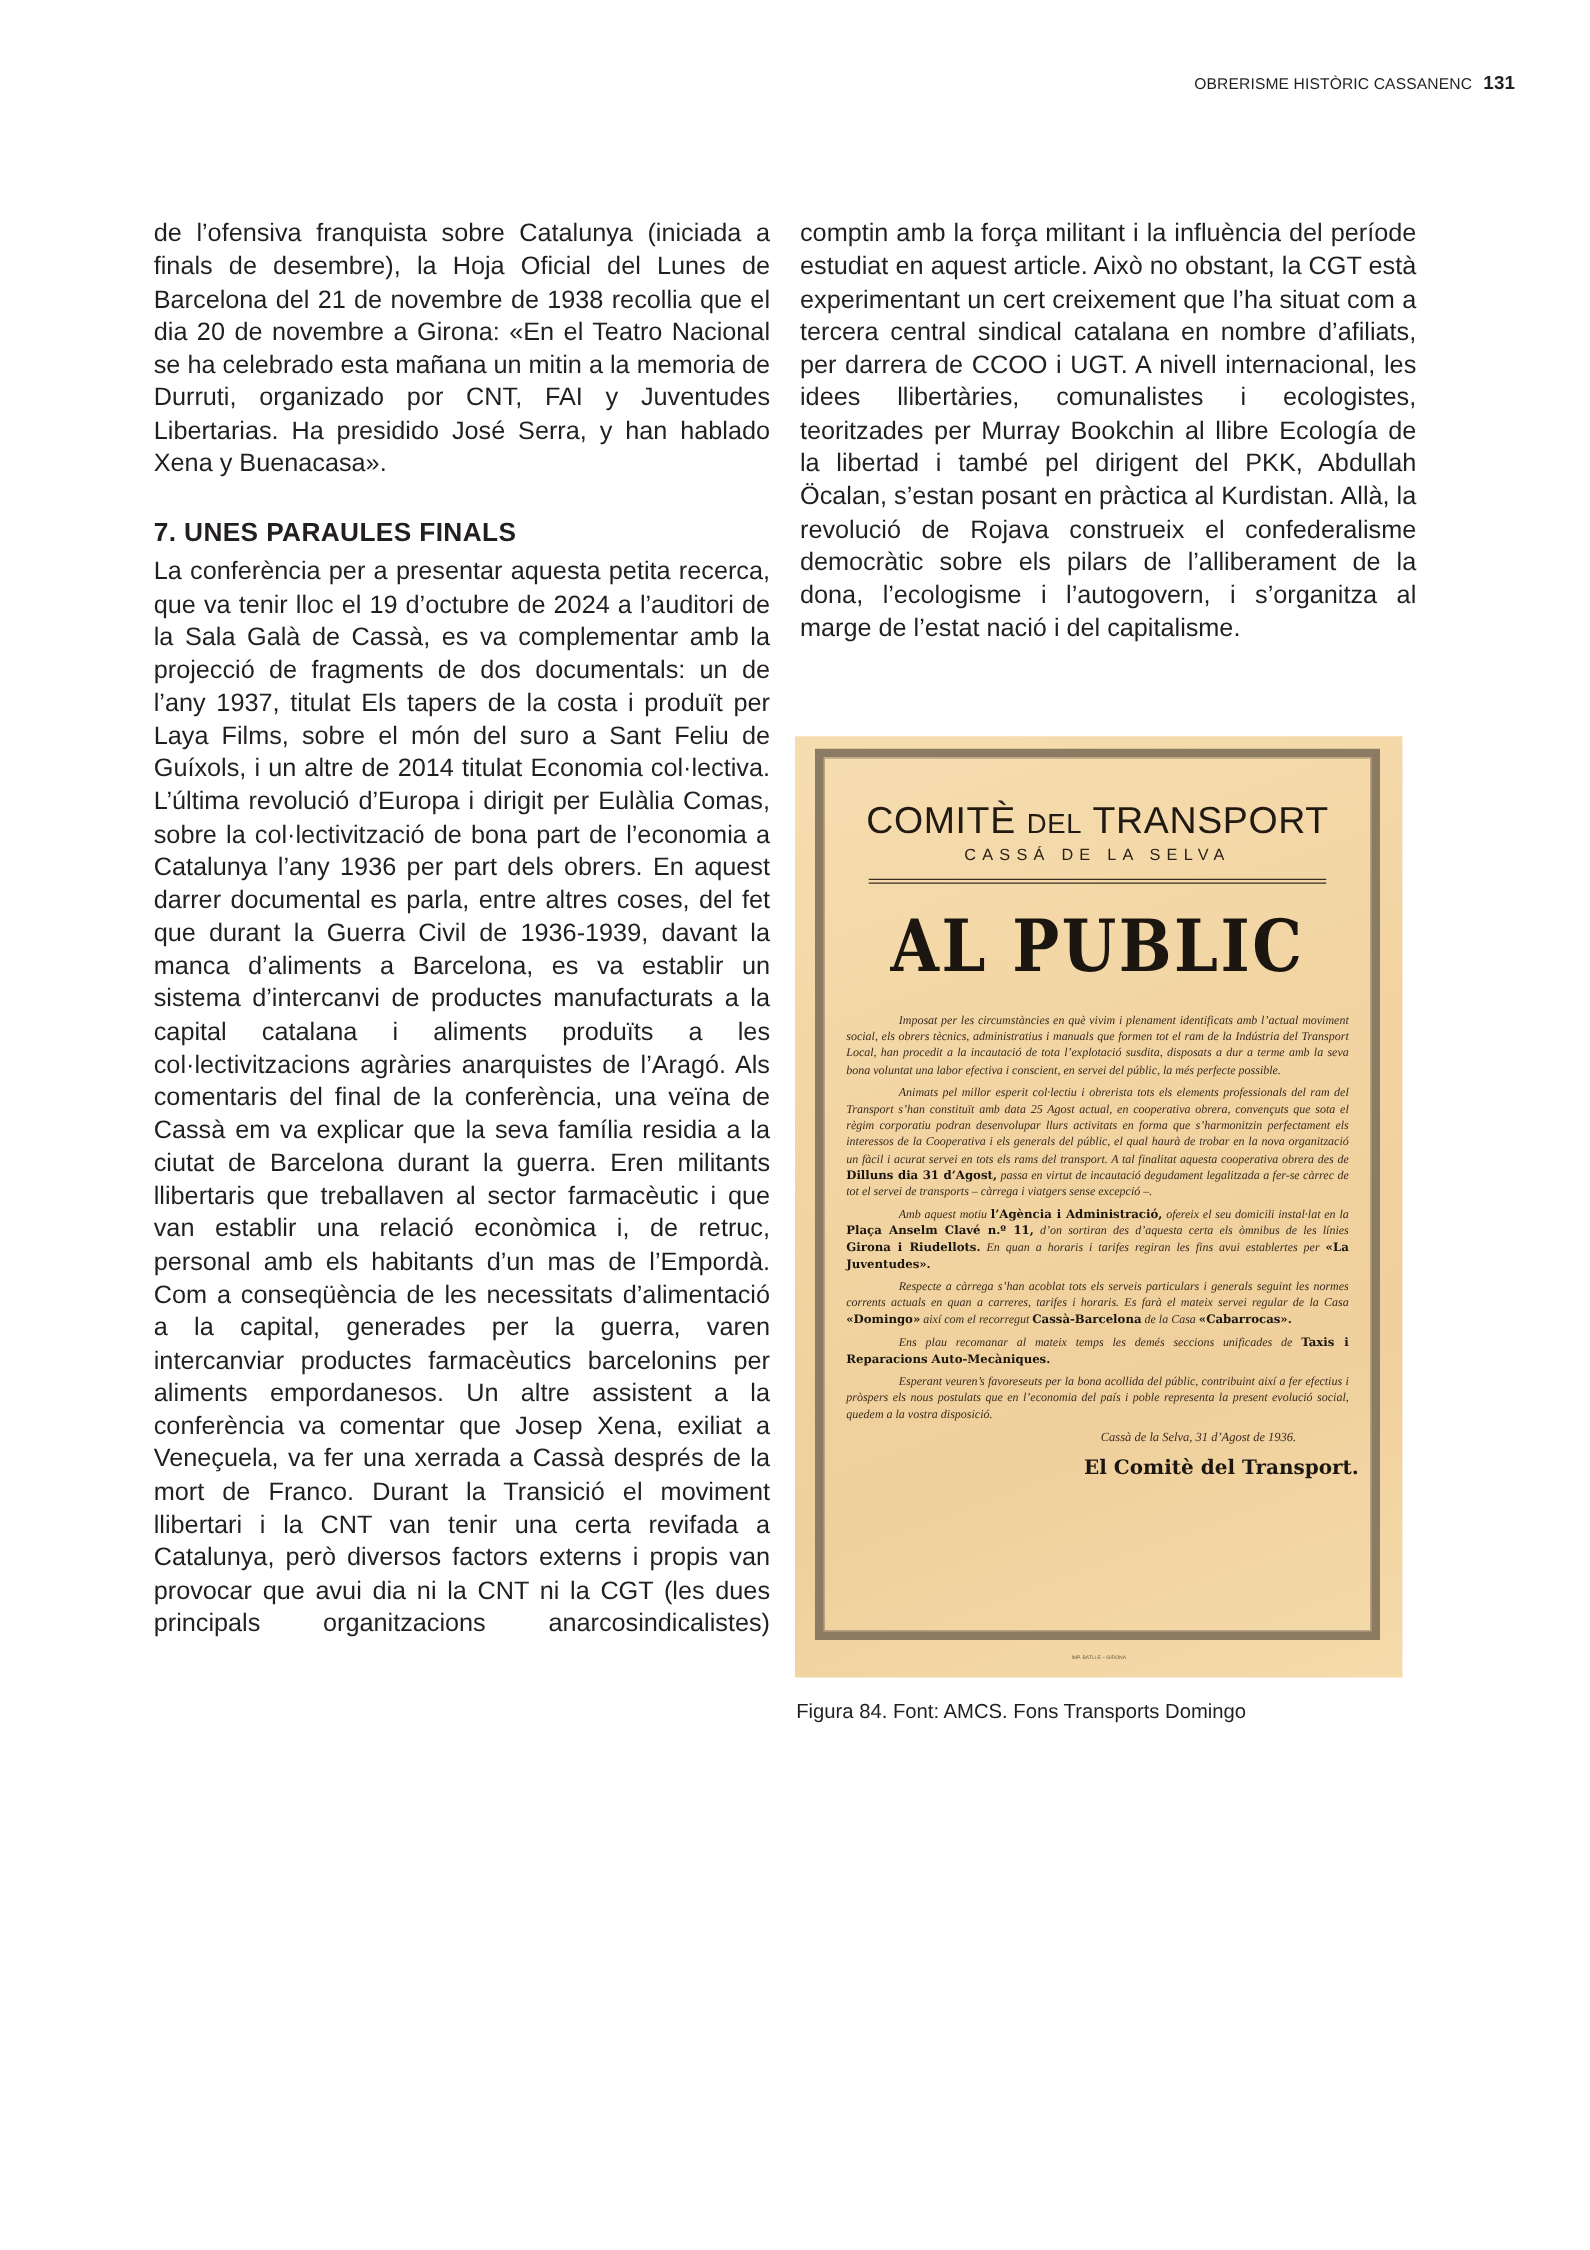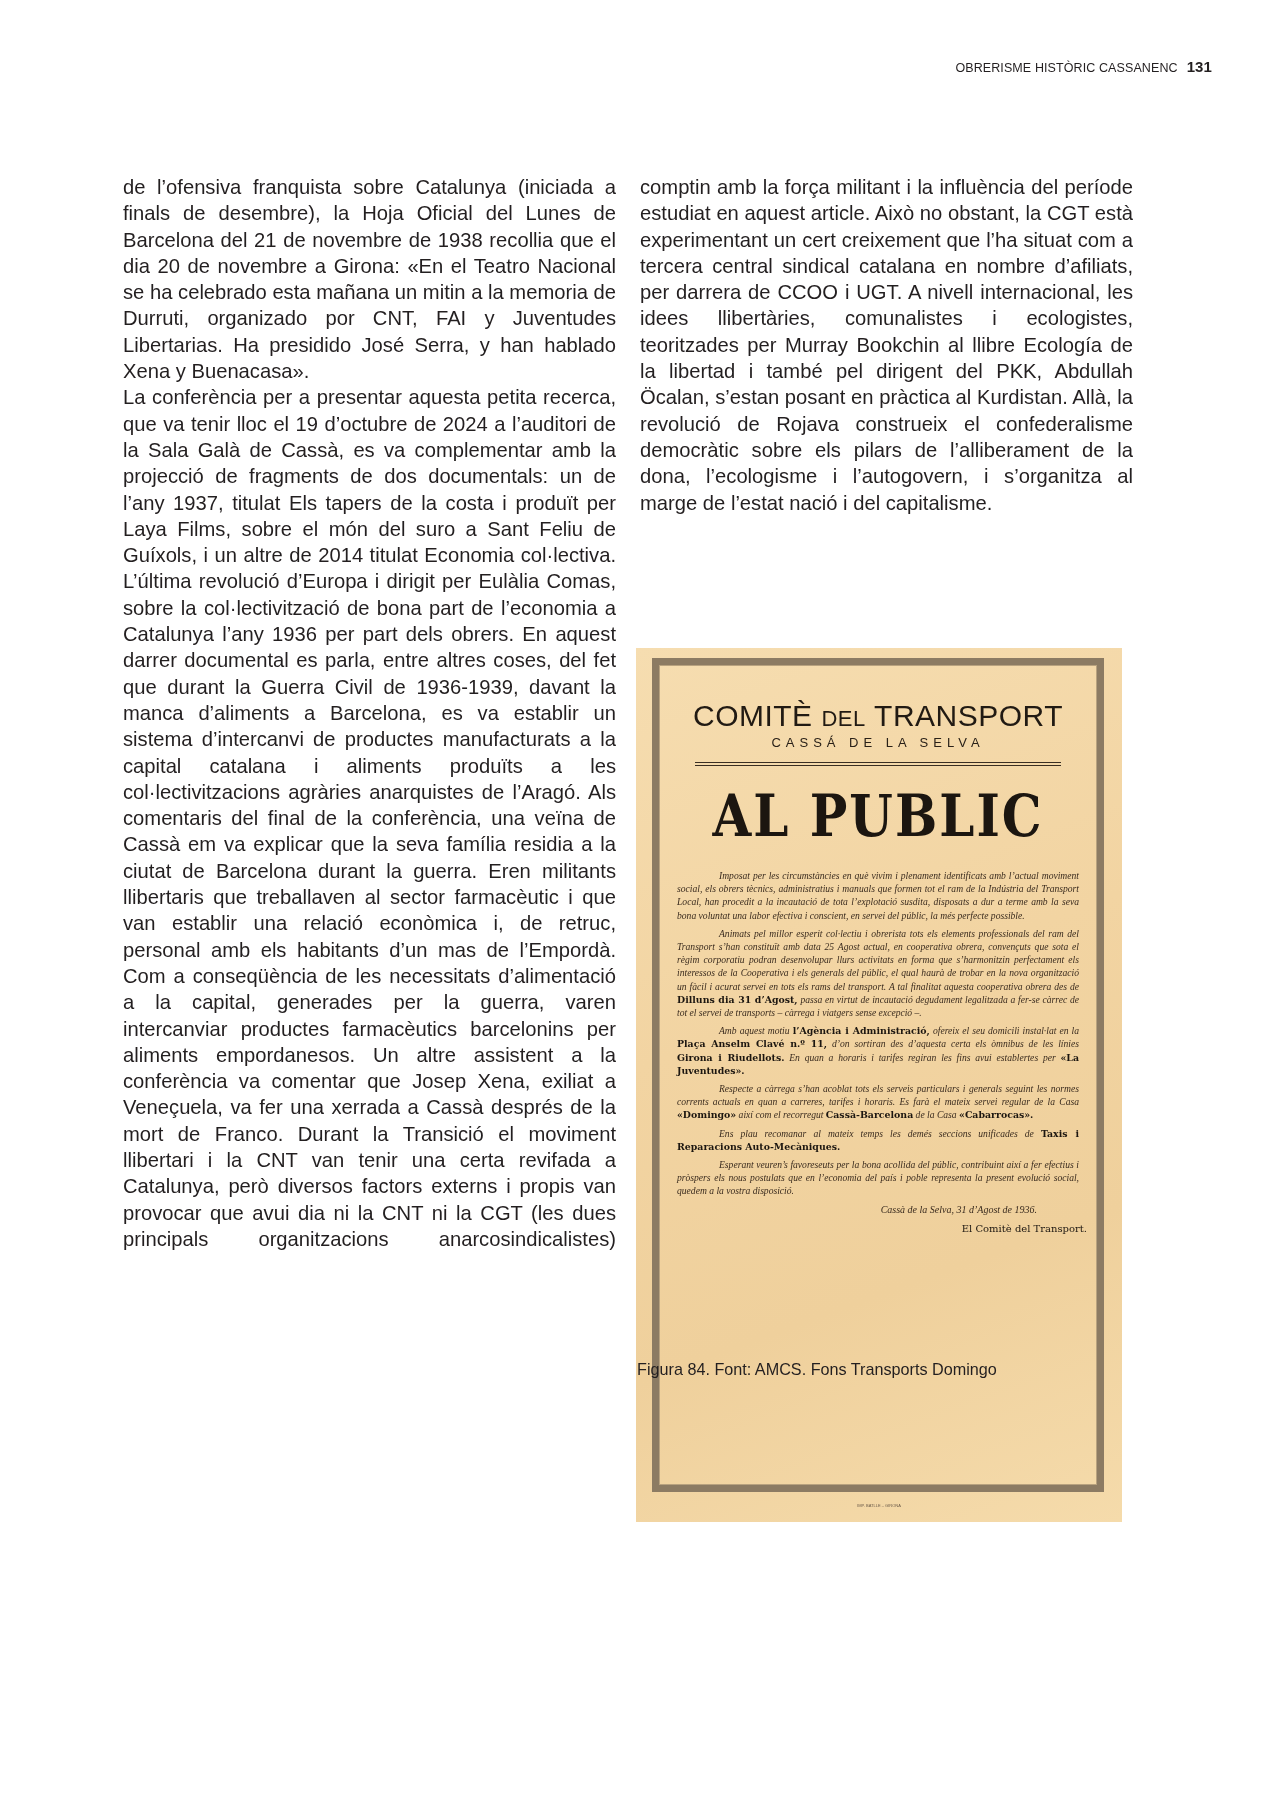--- a/index.html
+++ b/index.html
@@ -22,21 +22,21 @@
     .col-right { left: 640px; }
     .col p { margin: 0; }
     .col p + .section-title { margin-top: 30px; }
     .section-title {
       font-weight: bold; font-size: 21px; letter-spacing: 0.3px;
       margin: 0 0 4px 0; line-height: 26px;
     }
     .last-line { text-align-last: left; }
 
     .figure {
-      position: absolute; left: 636px; top: 648px; width: 486px; height: 874px;
+      position: absolute; left: 636px; top: 589px; width: 486px; height: 753px;
       background: linear-gradient(160deg, #f6ddb0 0%, #f2d4a2 40%, #efd09c 70%, #f5dbab 100%);
     }
     .poster-border {
       position: absolute; left: 16px; top: 10px; right: 18px; bottom: 30px;
       border: 7px solid #8c7b63;
       box-shadow: inset 0 0 0 1px #b8a27f;
     }
     .poster-inner {
       position: absolute; left: 23px; top: 17px; right: 25px; bottom: 37px;
       font-family: "Liberation Serif", serif; color: #2a2118;
@@ -62,41 +62,42 @@
     .poster-body {
       margin: 24px 18px 0 18px; font-size: 9.6px; line-height: 13.2px;
       font-style: italic; text-align: justify; color: #3a2b1e;
     }
     .poster-body p { margin: 0 0 5px 0; text-indent: 42px; }
     .poster-body b { font-style: normal; font-family: "DejaVu Serif", serif; font-size: 9.4px; color: #1c1610; }
     .poster-date {
       text-align: right; font-style: italic; font-size: 10px; margin: 6px 60px 0 0; color: #3a2b1e;
     }
     .poster-signature {
-      text-align: right; font-family: "DejaVu Serif", serif; font-weight: normal;
-      font-size: 10px; margin: 8px 10px 0 0; color: #1c1610;
+      text-align: right; font-family: "DejaVu Serif", serif; font-weight: bold;
+      font-size: 16px; margin: 8px 10px 0 0; color: #1c1610;
     }
     .poster-printer {
       position: absolute; left: 0; right: 0; bottom: 14px; text-align: center;
       font-size: 4px; color: #6a5a48; font-family: "Liberation Sans", sans-serif;
     }
     .caption {
       position: absolute; left: 637px; top: 1360px; font-size: 16.2px; color: #231f20;
     }
   </style>
 </head>
 <body>
 
 <div class="running-header">
   <span>OBRERISME HISTÒRIC CASSANENC</span>
   <span class="page-num">131</span>
 </div>
 
 <div class="col col-left">
   <p class="last-line">de l’ofensiva franquista sobre Catalunya (iniciada a finals de desembre), la Hoja Oficial del Lunes de Barcelona del 21 de novembre de 1938 recollia que el dia 20 de novembre a Girona: «En el Teatro Nacional se ha celebrado esta mañana un mitin a la memoria de Durruti, organizado por CNT, FAI y Juventudes Libertarias. Ha presidido José Serra, y han hablado Xena y Buenacasa».</p>
+  <h2 class="section-title">7. UNES PARAULES FINALS</h2>
   <p style="text-align-last: justify;">La conferència per a presentar aquesta petita recerca, que va tenir lloc el 19 d’octubre de 2024 a l’auditori de la Sala Galà de Cassà, es va complementar amb la projecció de fragments de dos documentals: un de l’any 1937, titulat Els tapers de la costa i produït per Laya Films, sobre el món del suro a Sant Feliu de Guíxols, i un altre de 2014 titulat Economia col·lectiva. L’última revolució d’Europa i dirigit per Eulàlia Comas, sobre la col·lectivització de bona part de l’economia a Catalunya l’any 1936 per part dels obrers. En aquest darrer documental es parla, entre altres coses, del fet que durant la Guerra Civil de 1936-1939, davant la manca d’aliments a Barcelona, es va establir un sistema d’intercanvi de productes manufacturats a la capital catalana i aliments produïts a les col·lectivitzacions agràries anarquistes de l’Aragó. Als comentaris del final de la conferència, una veïna de Cassà em va explicar que la seva família residia a la ciutat de Barcelona durant la guerra. Eren militants llibertaris que treballaven al sector farmacèutic i que van establir una relació econòmica i, de retruc, personal amb els habitants d’un mas de l’Empordà. Com a conseqüència de les necessitats d’alimentació a la capital, generades per la guerra, varen intercanviar productes farmacèutics barcelonins per aliments empordanesos. Un altre assistent a la conferència va comentar que Josep Xena, exiliat a Veneçuela, va fer una xerrada a Cassà després de la mort de Franco. Durant la Transició el moviment llibertari i la CNT van tenir una certa revifada a Catalunya, però diversos factors externs i propis van provocar que avui dia ni la CNT ni la CGT (les dues principals organitzacions anarcosindicalistes)</p>
 </div>
 
 <div class="col col-right">
   <p class="last-line">comptin amb la força militant i la influència del període estudiat en aquest article. Això no obstant, la CGT està experimentant un cert creixement que l’ha situat com a tercera central sindical catalana en nombre d’afiliats, per darrera de CCOO i UGT. A nivell internacional, les idees llibertàries, comunalistes i ecologistes, teoritzades per Murray Bookchin al llibre Ecología de la libertad i també pel dirigent del PKK, Abdullah Öcalan, s’estan posant en pràctica al Kurdistan. Allà, la revolució de Rojava construeix el confederalisme democràtic sobre els pilars de l’alliberament de la dona, l’ecologisme i l’autogovern, i s’organitza al marge de l’estat nació i del capitalisme.</p>
 </div>
 
 <div class="figure">
   <div class="poster-border"></div>
   <div class="poster-inner">

